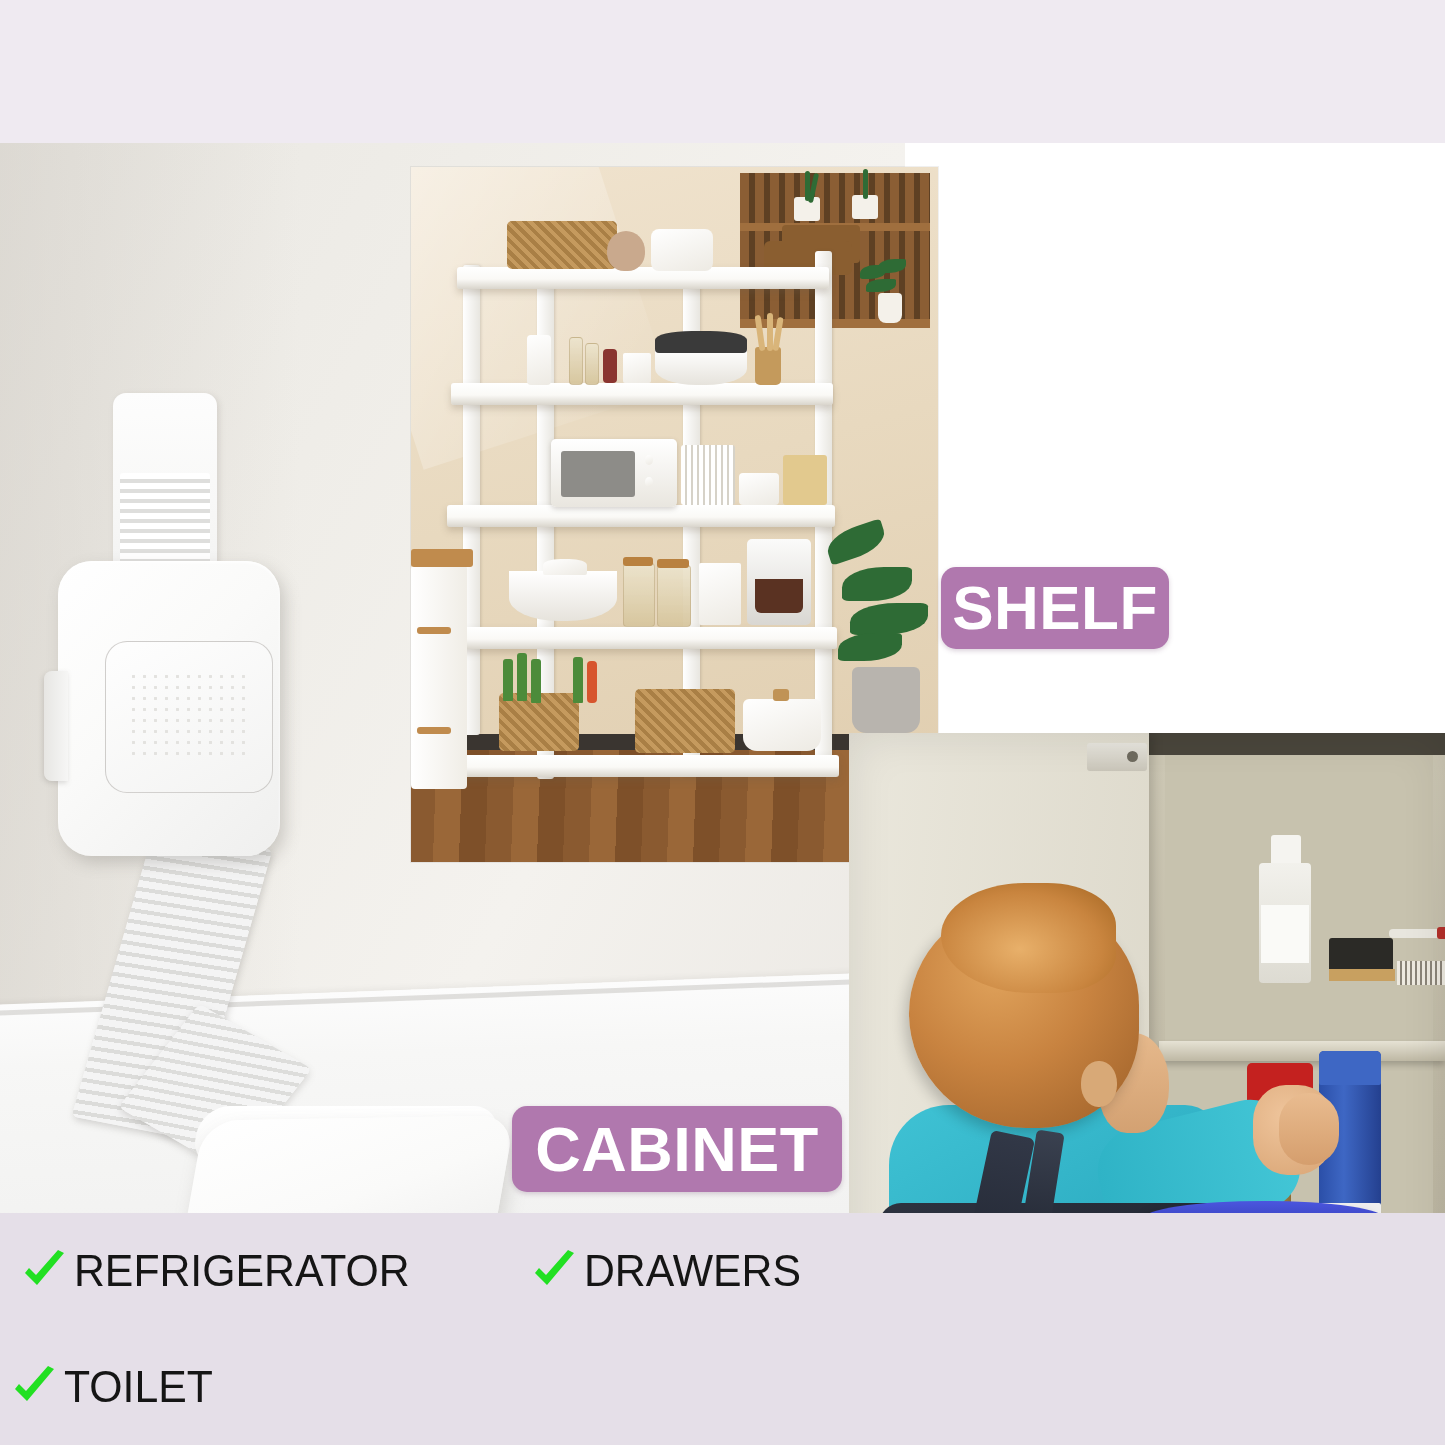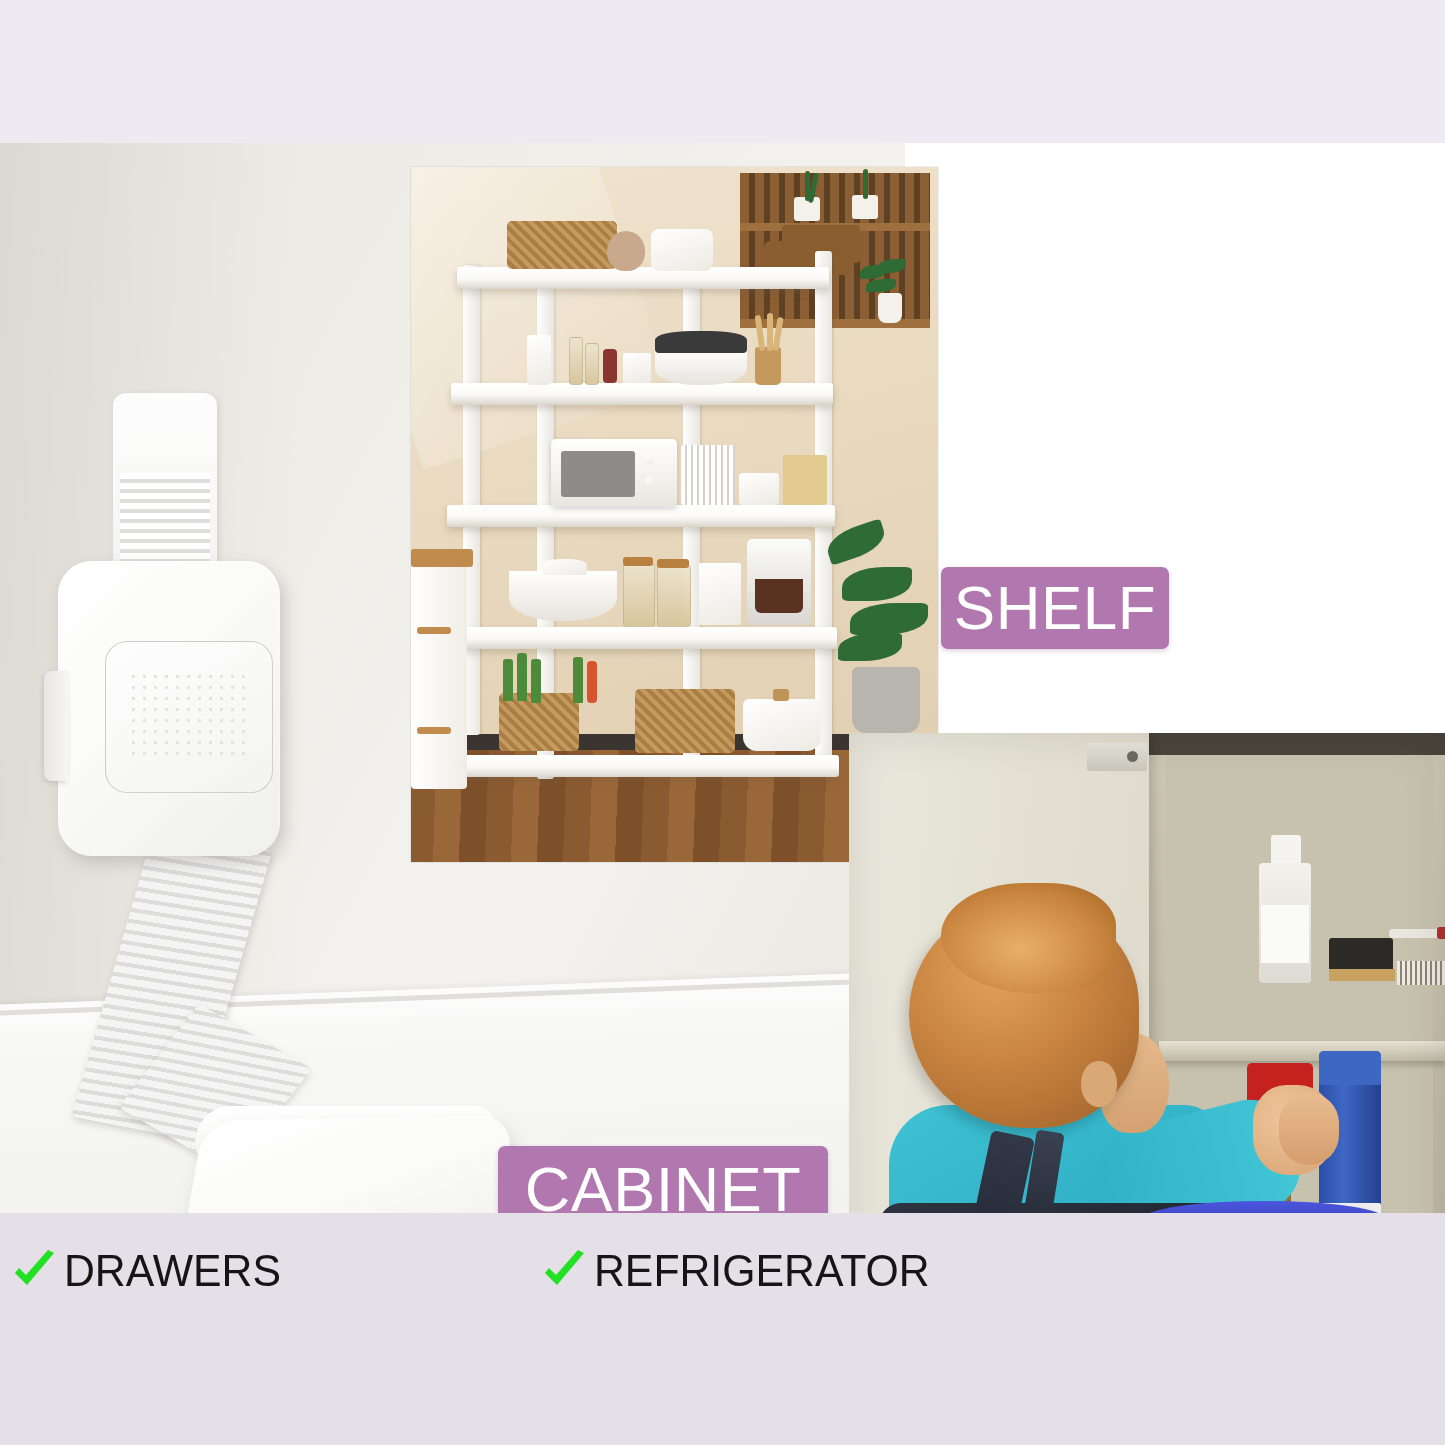--- a/index.html
+++ b/index.html
@@ -206,29 +206,29 @@
     background:linear-gradient(180deg,#4B56DE,#2D37AD);border-radius:50%;}
   .cp-tealbottle{position:absolute;left:248px;top:430px;width:66px;height:160px;
     background:linear-gradient(180deg,#3F8FA0,#2F7183 55%,#C7D3D8 58%,#E7ECEE 100%);border-radius:14px 14px 4px 4px;}
   .cp-vignette{position:absolute;inset:0;box-shadow:inset 0 0 46px rgba(0,0,0,.10);}
 
   
   .badge{
     position:absolute;
     background:#B078AE;
     color:#FFFFFF;
-    border-radius:7px;
+    border-radius:15px;
     display:flex;align-items:center;justify-content:center;
-    font-weight:normal;
+    font-weight:bold;
     letter-spacing:.5px;
     line-height:1;
     box-shadow:0 2px 5px rgba(90,50,90,.22);
   }
   .badge-shelf{left:941px;top:424px;width:228px;height:82px;font-size:62px;}
-  .badge-cabinet{left:498px;top:963px;width:330px;height:86px;font-size:63px;margin-top:40px;}
+  .badge-cabinet{left:512px;top:963px;width:330px;height:86px;font-size:63px;}
 
   
   .footer{
     position:absolute;left:0;top:1213px;width:1445px;height:232px;
     background:#E5DFE8;
   }
   .feat-grid{
     position:absolute;left:0;top:0;width:845px;height:232px;
     display:grid;grid-template-columns:520px 325px;grid-template-rows:1fr 1fr;
     align-items:center;
@@ -412,35 +412,43 @@
     <div class="badge badge-cabinet">
       <span>CABINET</span>
     </div>
 
   </div>
 
   <div class="footer">
     <div class="feat-grid">
 
 
+      <div class="feat">
+        <span class="chk">
+          <svg viewBox="0 0 48 48">
+              <path d="M5 26 L17 38 L44 6 L38 3 L16 28 L9 21 Z" fill="#22E022"></path>
+            </svg>
+        </span>
+        <span class="lbl">REFRIGERATOR</span>
+      </div>
+
       <div class="feat feat-2">
         <span class="chk">
           <svg viewBox="0 0 48 48">
               <path d="M5 26 L17 38 L44 6 L38 3 L16 28 L9 21 Z" fill="#22E022"></path>
             </svg>
         </span>
         <span class="lbl">DRAWERS</span>
       </div>
 
-      <div class="feat">
+      <div class="feat feat-2">
         <span class="chk">
           <svg viewBox="0 0 48 48">
               <path d="M5 26 L17 38 L44 6 L38 3 L16 28 L9 21 Z" fill="#22E022"></path>
             </svg>
         </span>
-        <span class="lbl">REFRIGERATOR</span>
+        <span class="lbl">TOILET</span>
       </div>
 
-
     </div>
   </div>
 
 </div>
 
 </body></html>

